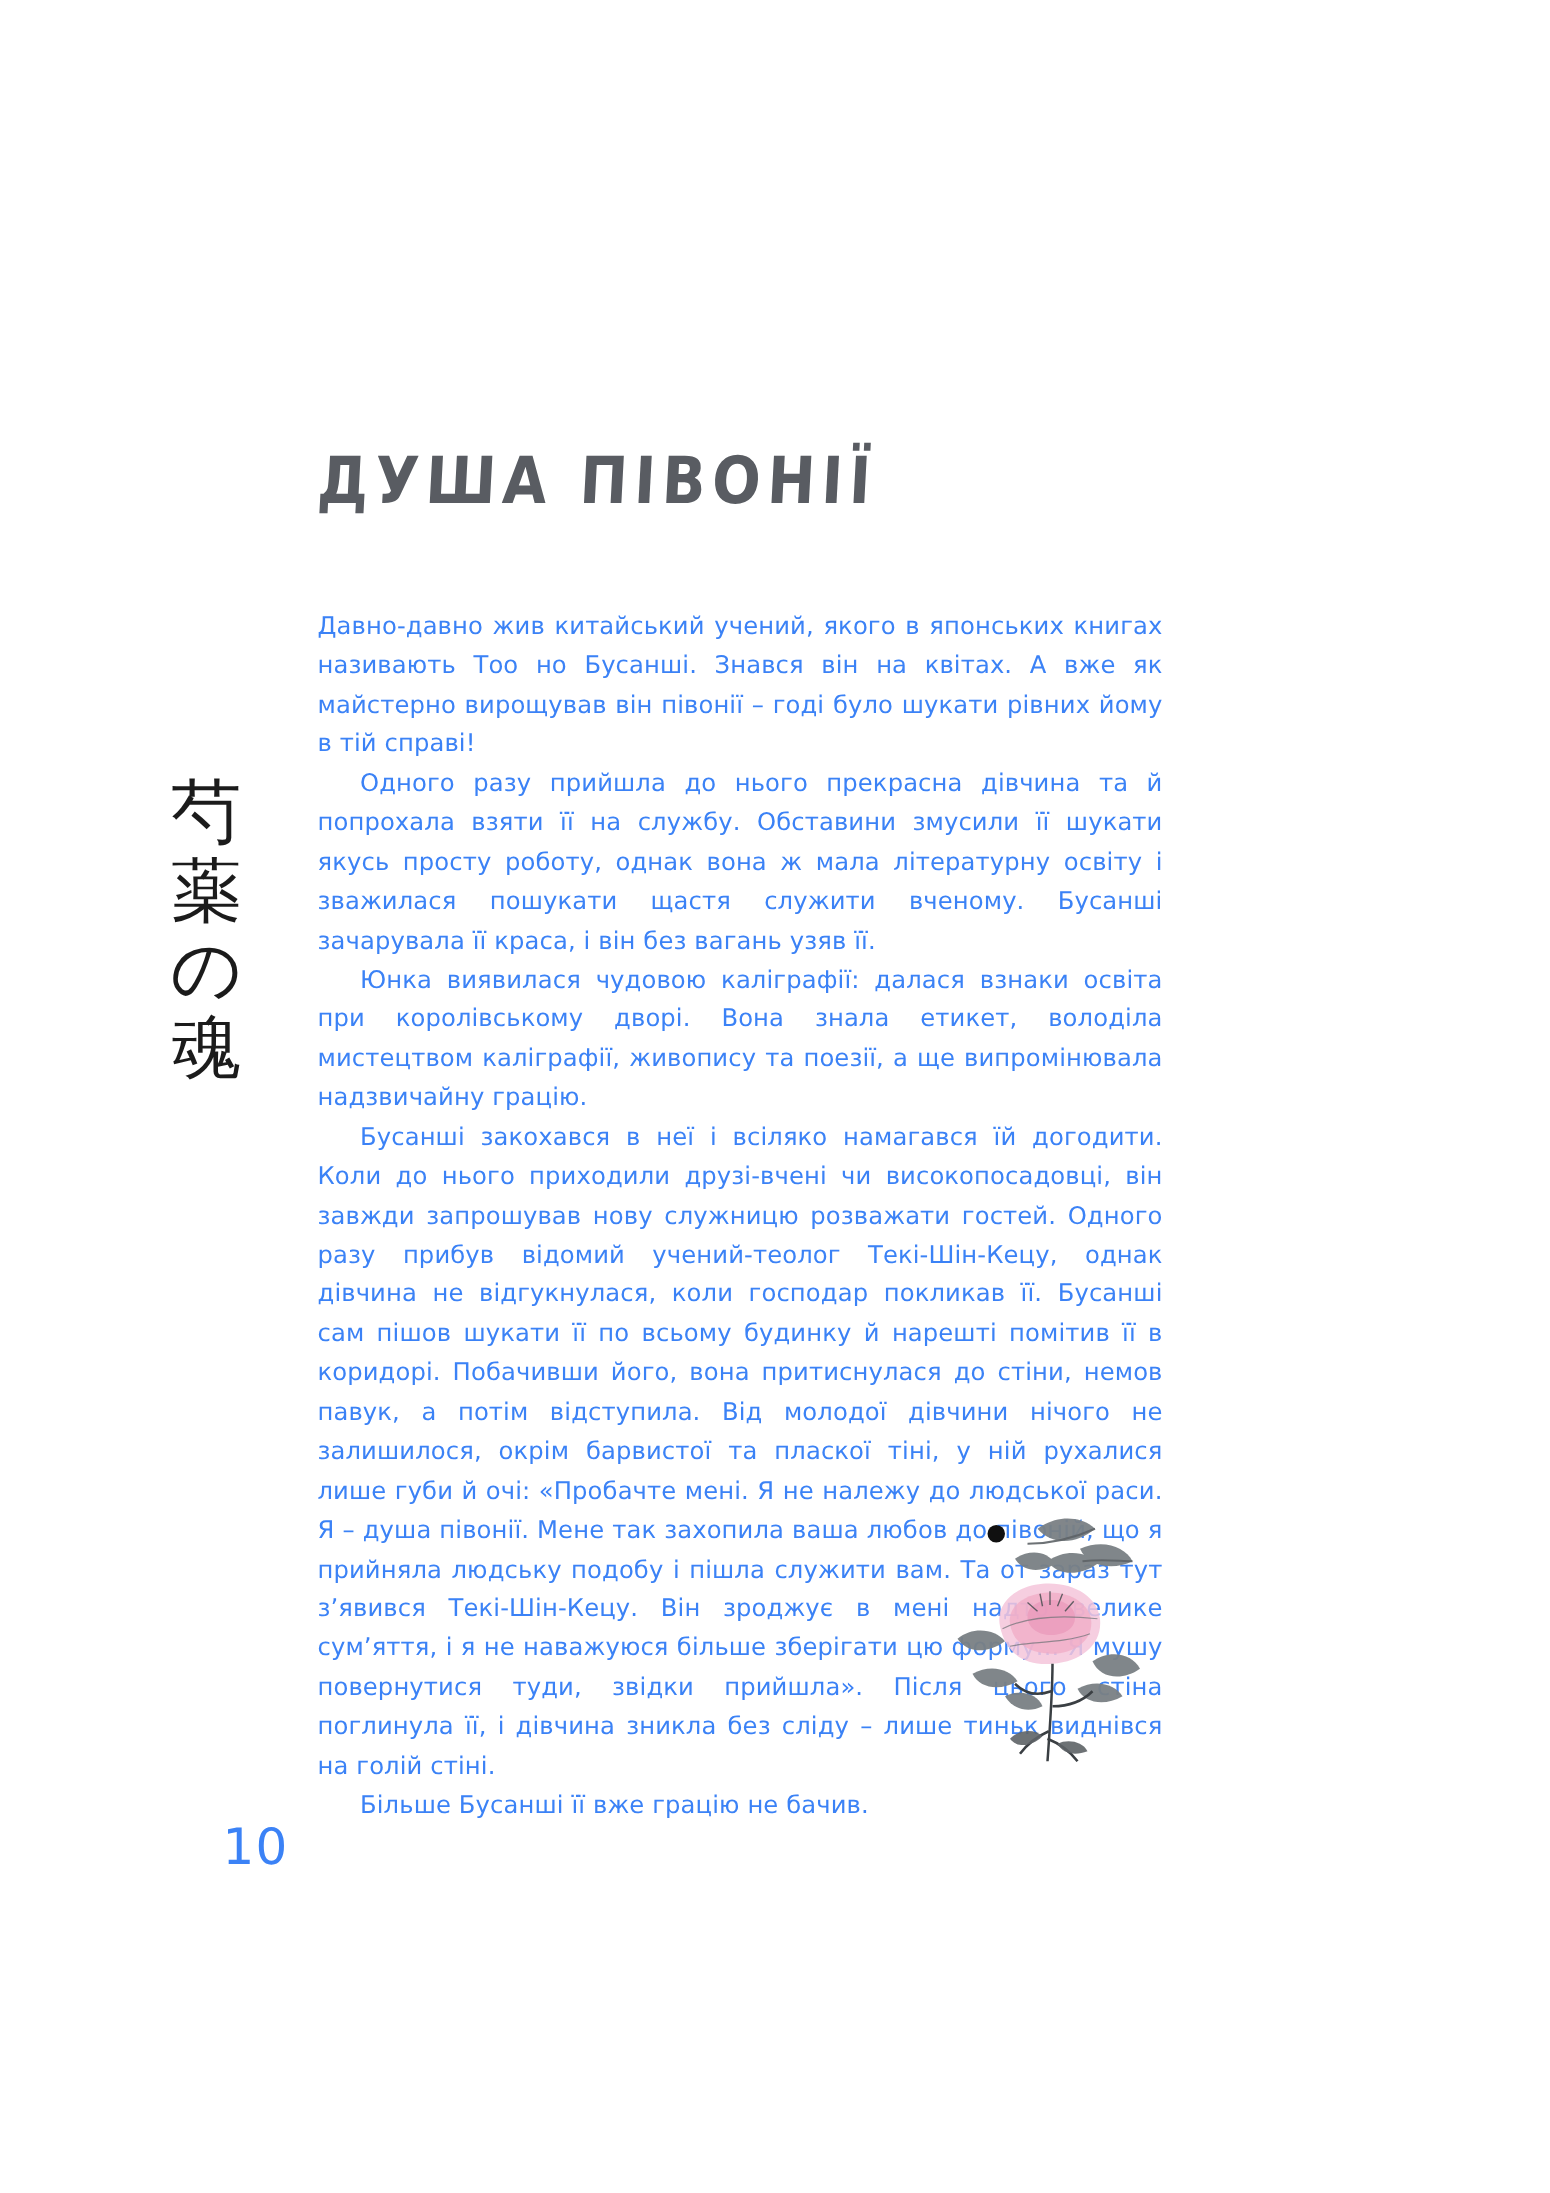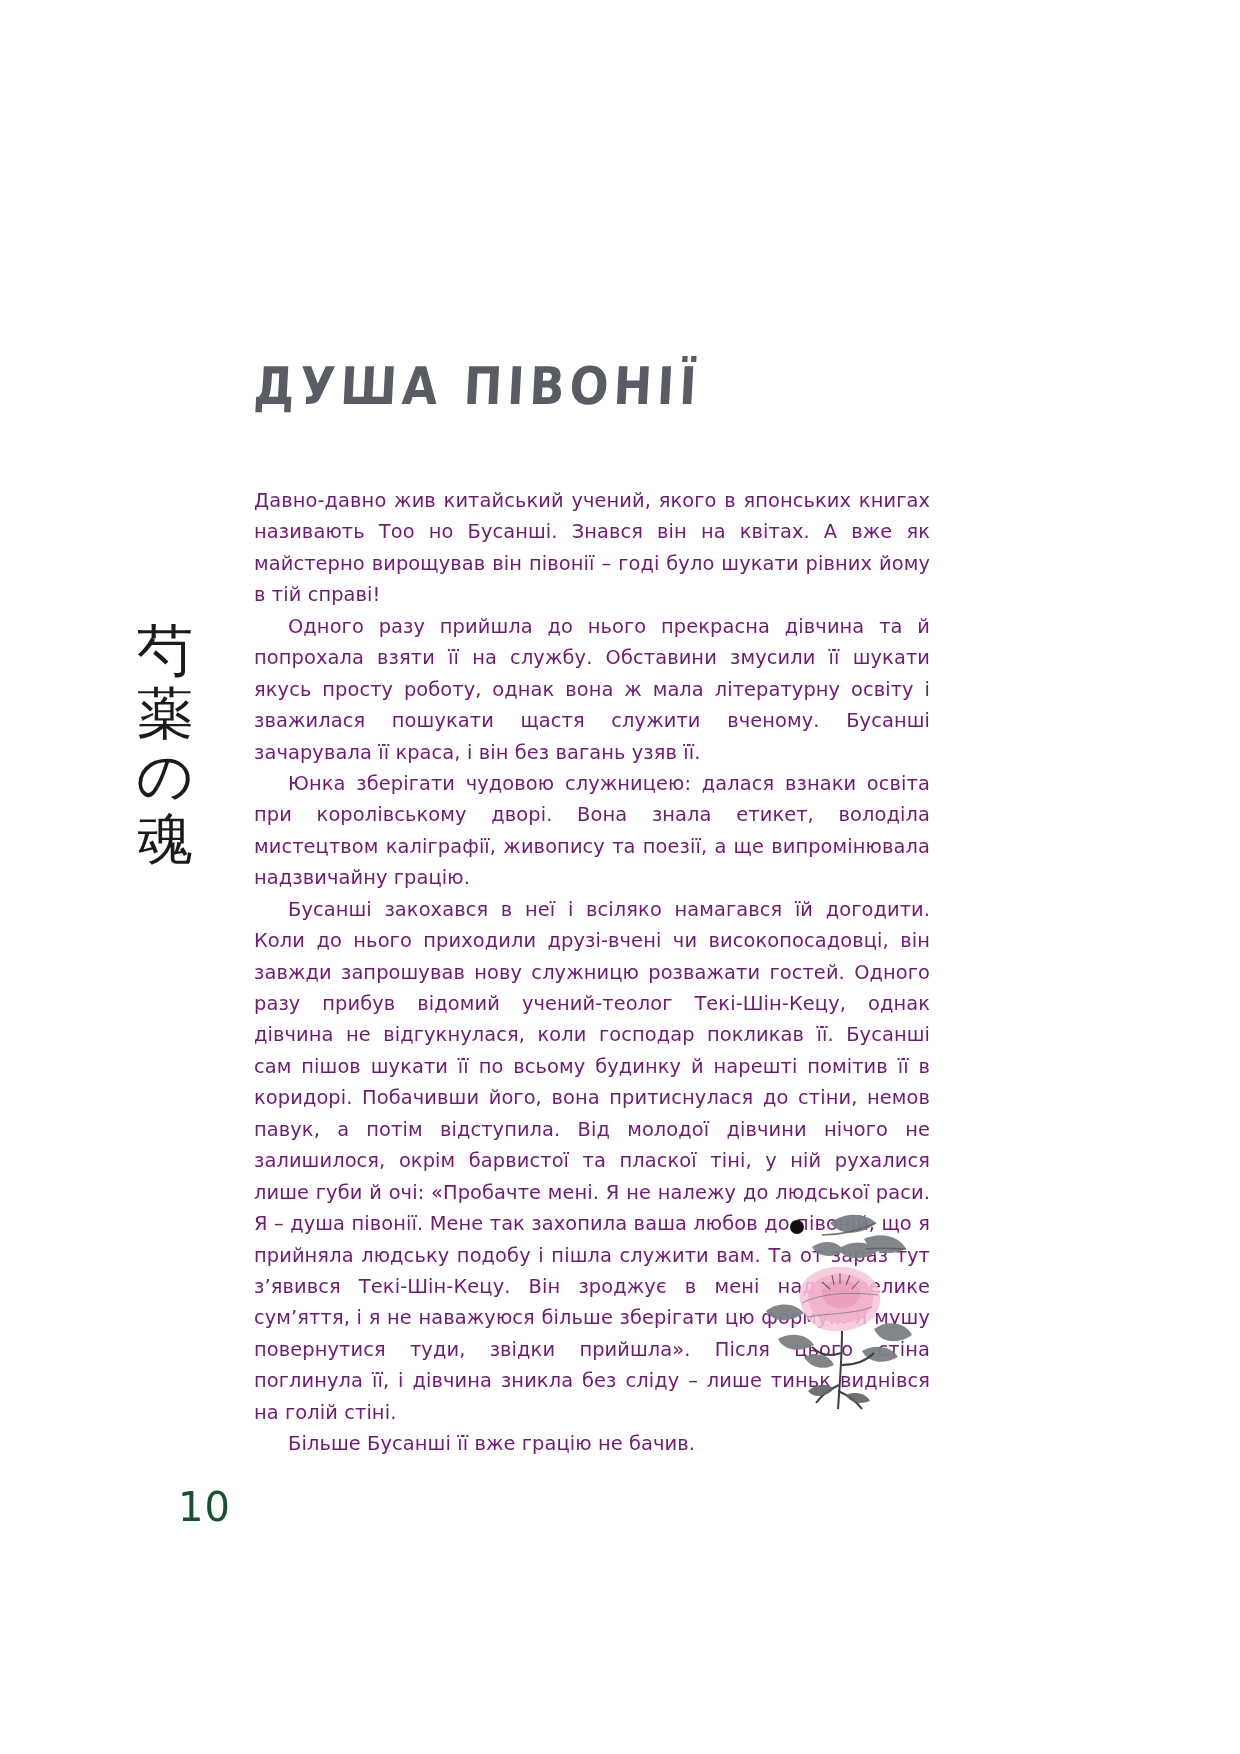--- a/index.html
+++ b/index.html
@@ -59,65 +59,64 @@
     transform-origin: left center;
     opacity: 0.92;
   }
 
   .body-text p {
     margin: 0;
     font-size: 19.4px;
     line-height: 1.62;
     text-align: justify;
     text-justify: inter-word;
-    color: #701a75;
+    color: #3b82f6;
     letter-spacing: 0.1px;
   }
   .body-text p.indent {
     text-indent: 34px;
   }
 
   
   .flower {
     position: absolute;
     left: 742px;
     top: 1205px;
     width: 200px;
     height: 220px;
   }
 
   .page-number {
     position: absolute;
     left: 178px;
     top: 1455px;
     font-size: 40px;
-    color: #14532d;
+    color: #3b82f6;
     font-family: "DejaVu Sans", sans-serif;
     letter-spacing: 1px;
-    margin-top: 29px;
   }
 </style>
 </head>
 <body>
 
 <div class="page">
 
   <div class="vertical-title">
     <span>芍</span>
     <span>薬</span>
     <span>の</span>
     <span>魂</span>
   </div>
 
   <div class="content">
     <h1 class="chapter-title">ДУША ПІВОНІЇ</h1>
     <div class="body-text">
       <p>Давно-давно жив китайський учений, якого в японських книгах називають Тоо но Бусанші. Знався він на квітах. А вже як майстерно вирощував він півонії – годі було шукати рівних йому в тій справі!</p>
       <p class="indent">Одного разу прийшла до нього прекрасна дівчина та й попрохала взяти її на службу. Обставини змусили її шукати якусь просту роботу, однак вона ж мала літературну освіту і зважилася пошукати щастя служити вченому. Бусанші зачарувала її краса, і він без вагань узяв її.</p>
-      <p class="indent">Юнка зберігати чудовою служницею: далася взнаки освіта при королівському дворі. Вона знала етикет, володіла мистецтвом каліграфії, живопису та поезії, а ще випромінювала надзвичайну грацію.</p>
+      <p class="indent">Юнка виявилася чудовою каліграфії: далася взнаки освіта при королівському дворі. Вона знала етикет, володіла мистецтвом каліграфії, живопису та поезії, а ще випромінювала надзвичайну грацію.</p>
       <p class="indent">Бусанші закохався в неї і всіляко намагався їй догодити. Коли до нього приходили друзі-вчені чи високопосадовці, він завжди запрошував нову служницю розважати гостей. Одного разу прибув відомий учений-теолог Текі-Шін-Кецу, однак дівчина не відгукнулася, коли господар покликав її. Бусанші сам пішов шукати її по всьому будинку й нарешті помітив її в коридорі. Побачивши його, вона притиснулася до стіни, немов павук, а потім відступила. Від молодої дівчини нічого не залишилося, окрім барвистої та плаcкої тіні, у ній рухалися лише губи й очі: «Пробачте мені. Я не належу до людської раси. Я – душа півонії. Мене так захопила ваша любов до півоній, що я прийняла людську подобу і пішла служити вам. Та от зараз тут з’явився Текі-Шін-Кецу. Він зроджує в мені надто велике сум’яття, і я не наважуюся більше зберігати цю форму... Я мушу повернутися туди, звідки прийшла». Після цього стіна поглинула її, і дівчина зникла без сліду – лише тиньк виднівся на голій стіні.</p>
       <p class="indent">Більше Бусанші її вже грацію не бачив.</p>
     </div>
   </div>
 
   <div class="flower">
     <svg viewBox="0 0 200 220" width="200" height="220" xmlns="http://www.w3.org/2000/svg">
 
       <circle cx="55" cy="22" r="7" fill="#101010"></circle>
 

